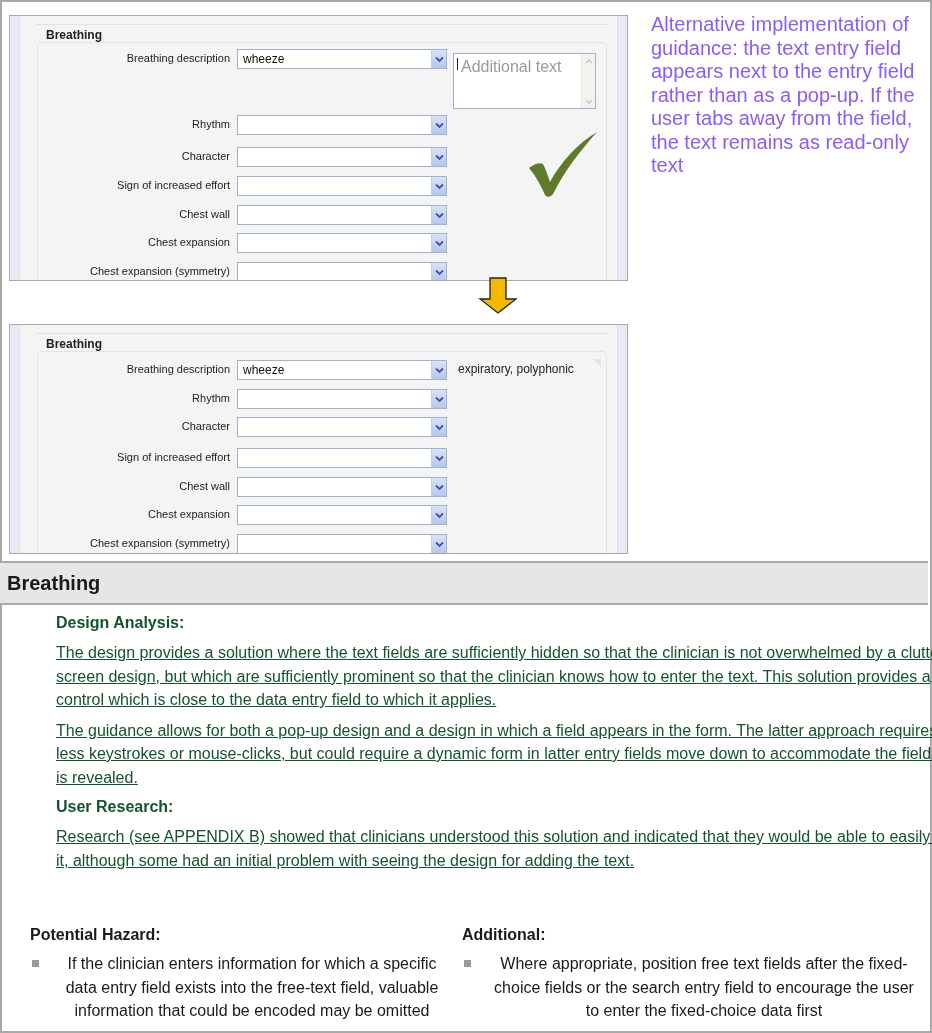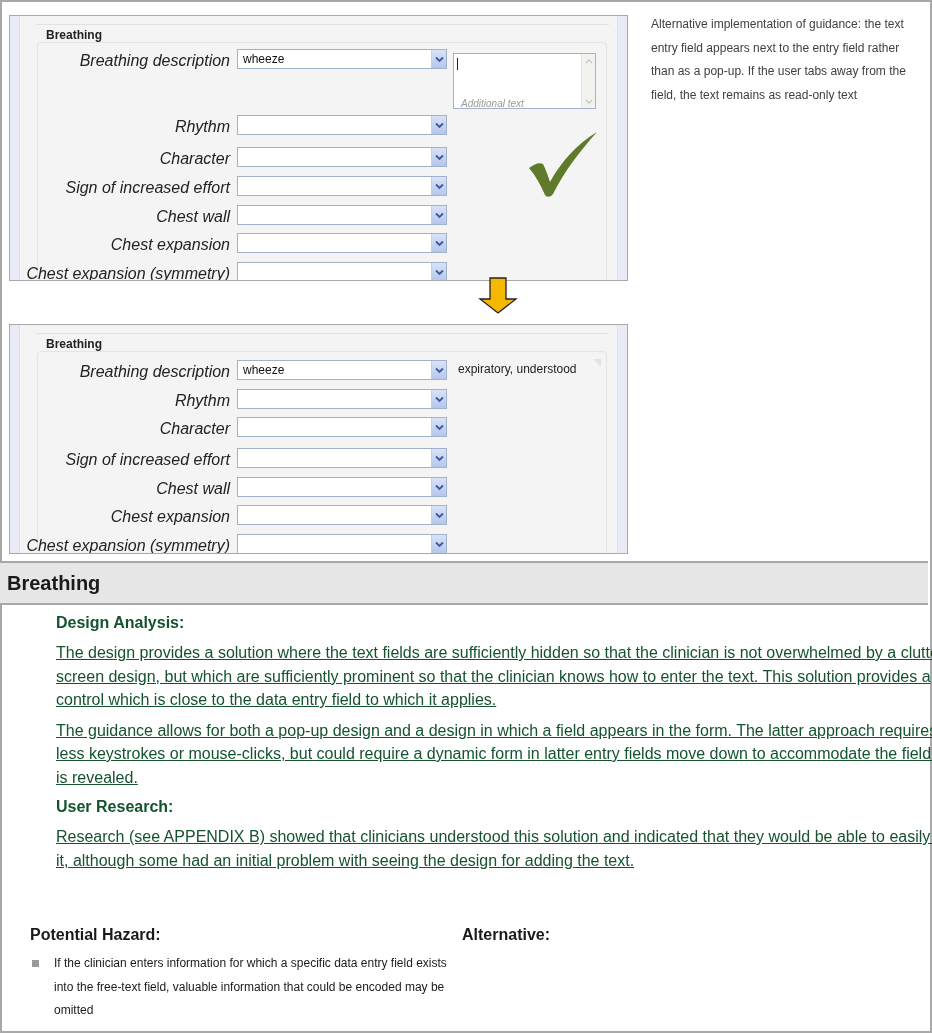--- a/index.html
+++ b/index.html
@@ -45,21 +45,21 @@
   .legend {
     position: absolute; left: 34px; top: 12px;
     background: #f4f4f4; padding: 0 6px 0 2px;
     font-weight: bold; font-size: 12px; color: #222;
   }
   .row {
     position: absolute; left: 0; height: 20px; width: 440px;
   }
   .row .lbl {
     position: absolute; right: 220px; top: 3px; white-space: nowrap;
-    font-size: 16px; color: #222; text-align: center; font-style: italic;
+    font-size: 11px; color: #222; text-align: center;
   }
   .select {
     position: absolute; left: 227px; top: 0; width: 210px; height: 20px;
     background: #fff; border: 1px solid #9fb3cc;
     font-size: 12px; color: #111; padding: 2px 0 0 5px;
   }
   .select .arrow {
     position: absolute; right: 0; top: 0; width: 15px; height: 18px;
     background: linear-gradient(#d9e2f7, #b6c6ec);
     border-left: 1px solid #c2cde6;
@@ -67,21 +67,21 @@
   }
   .select .arrow svg { width: 9px; height: 7px; }
   .textarea {
     position: absolute; left: 443px; top: 37px; width: 143px; height: 56px;
     background: #fff; border: 1px solid #9fb3cc;
   }
   .textarea .caret {
     position: absolute; left: 3px; top: 4px; width: 1px; height: 12px; background: #222;
   }
   .textarea .ph {
-    position: absolute; left: 7px; top: 4px; font-size: 10px; font-style: italic; color: #9a9a9a; margin-top: 40px;
+    position: absolute; left: 7px; top: 4px; font-size: 16px; color: #9a9a9a;
   }
   .textarea .sb {
     position: absolute; right: 0; top: 0; width: 14px; height: 54px;
     background: #f2f2ee; border-left: 1px solid #e6e6e0;
   }
   .textarea .sb .up, .textarea .sb .down {
     position: absolute; left: 1px; width: 12px; height: 12px;
     display: flex; align-items: center; justify-content: center;
   }
   .textarea .sb .up { top: 1px; }
@@ -94,42 +94,42 @@
     border-top: 8px solid #dfe3ea; border-left: 8px solid transparent;
   }
   .check {
     position: absolute; left: 527px; top: 128px; width: 70px; height: 66px;
   }
   .yarrow {
     position: absolute; left: 478px; top: 273px; width: 40px; height: 38px;
   }
   .note {
     position: absolute; left: 651px; top: 9px; width: 272px;
-    font-size: 12px; line-height: 23.5px; color: #404040;
+    font-size: 20px; line-height: 23.5px; color: #8b5cf6;
   }
   .rat-head {
     position: absolute; left: 0; top: 561px; width: 928px; height: 44px;
     background: #e6e6e6; border-top: 2px solid #a8a8a8; border-bottom: 2px solid #a8a8a8;
   }
   .rat-head h2 {
     margin: 0; position: absolute; left: 7px; top: 9px;
     font-size: 20px; font-weight: bold; color: #1a1a1a;
   }
   .body {
     position: absolute; left: 8px; top: 612px; width: 912px;
     font-size: 16px; line-height: 23.5px; color: #14532d; margin-left: 48px;
   }
   .body h3 { margin: 0 0 7px 0; font-size: 16px; font-weight: bold; line-height: 22px; }
   .body p { margin: 0 0 7px 0; text-decoration: underline; }
   .cols { position: absolute; top: 924px; left: 30px; width: 900px; }
   .col { position: absolute; top: 0; }
   .col.a { left: 0; width: 420px; }
   .col.b { left: 432px; width: 460px; }
   .col h4 { margin: 0 0 6px 0; font-size: 16px; font-weight: bold; line-height: 22px; }
-  .bullet { position: relative; padding-left: 24px; font-size: 12px; line-height: 23.5px; }
+  .bullet { position: relative; padding-left: 24px; font-size: 16px; line-height: 23.5px; text-align: center; }
   .bullet .sq {
     position: absolute; left: 2px; top: 8px; width: 7px; height: 7px; background: #9a9a9a;
   }
 </style>
 </head>
 <body>
 
 <div class="outer"></div>
 
 <div class="top-area">
@@ -283,21 +283,21 @@
         </div>
         <div class="row" style="top: 209px;">
           <span class="lbl">Chest expansion (symmetry)</span>
           <div class="select"><span></span><span class="arrow">
               <svg viewBox="0 0 9 7">
                 <path d="M1 1.5 L4.5 5 L8 1.5" fill="none" stroke="#3c5a9a" stroke-width="1.8"></path>
               </svg>
             </span></div>
         </div>
       </div>
-    <span class="readonly">expiratory, understood</span>
+    <span class="readonly">expiratory, polyphonic</span>
     <span class="corner"></span>
   </div>
 
   <div class="note">Alternative implementation of guidance: the text entry field appears next to the entry field rather than as a pop-up. If the user tabs away from the field, the text remains as read-only text</div>
 </div>
 
 <div class="rat-head">
   <h2>Breathing</h2>
 </div>
 
@@ -311,15 +311,19 @@
 
 <div class="cols">
   <div class="col a">
     <h4>Potential Hazard:</h4>
     <div class="bullet">
       <span class="sq"></span>
       <span>If the clinician enters information for which a specific data entry field exists into the free-text field, valuable information that could be encoded may be omitted</span>
     </div>
   </div>
   <div class="col b">
-    <h4>Alternative:</h4>
+    <h4>Additional:</h4>
+    <div class="bullet">
+      <span class="sq"></span>
+      <span>Where appropriate, position free text fields after the fixed-choice fields or the search entry field to encourage the user to enter the fixed-choice data first</span>
+    </div>
   </div>
 </div>
 
 </body></html>

